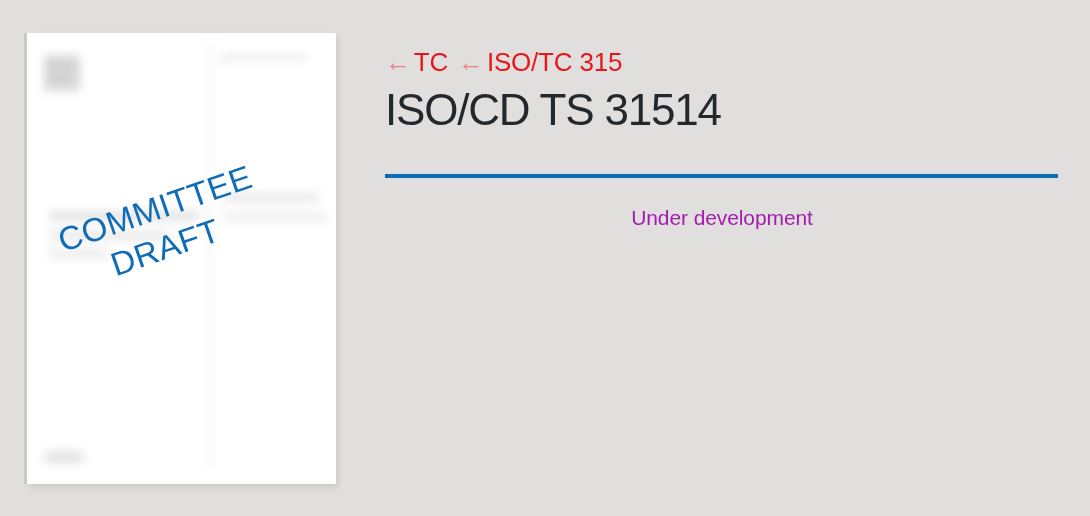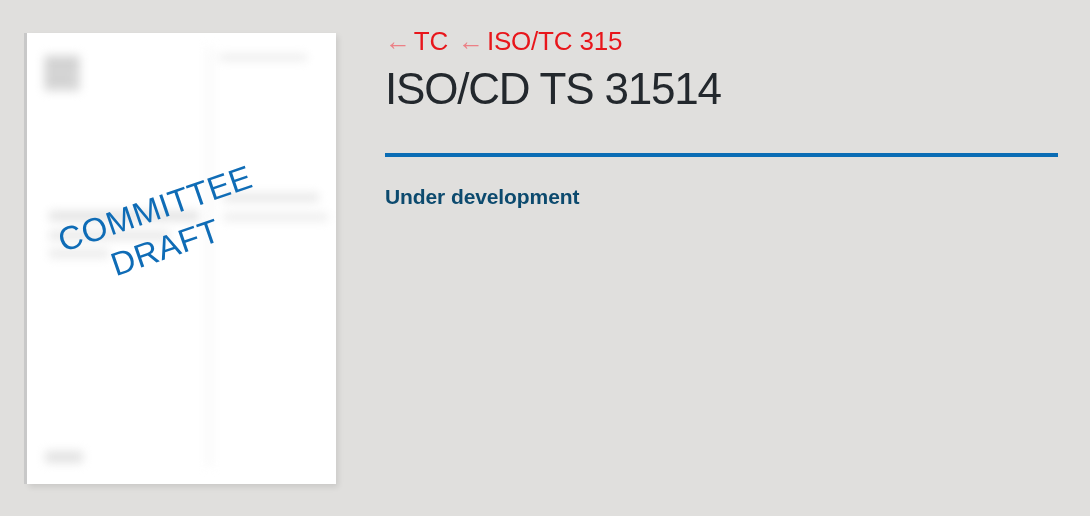--- a/index.html
+++ b/index.html
@@ -154,21 +154,21 @@
     white-space: nowrap;
     pointer-events: none;
   }
   .doc-watermark .wm-l1 { display: block; }
   .doc-watermark .wm-l2 { display: block; padding-left: 42px; }
 
   
   .info {
     position: absolute;
     left: 385px;
-    top: 28px;
+    top: 49px;
     width: 674px;
   }
 
   .breadcrumb {
     font-size: 26px;
     line-height: 1.05;
     color: #e8161b;
     white-space: nowrap;
     margin: 0 0 4px 0;
     letter-spacing: -0.2px;
@@ -206,24 +206,25 @@
 
   .divider {
     margin-top: 40px;
     width: 673px;
     height: 4px;
     background: #0a6cb4;
   }
 
   .status-name {
     font-size: 21px;
-    font-weight: bold;
-    color: #0c4a6e;
+    font-weight: normal;
+    color: #a21caf;
     letter-spacing: -0.1px;
     margin: 28px 0 0 0;
+    text-align: center;
   }
 
   .status-desc {
     font-size: 21px;
     font-weight: 400;
     color: #2b2f33;
     letter-spacing: -0.15px;
     margin: 11px 0 0 0;
   }
 </style>

